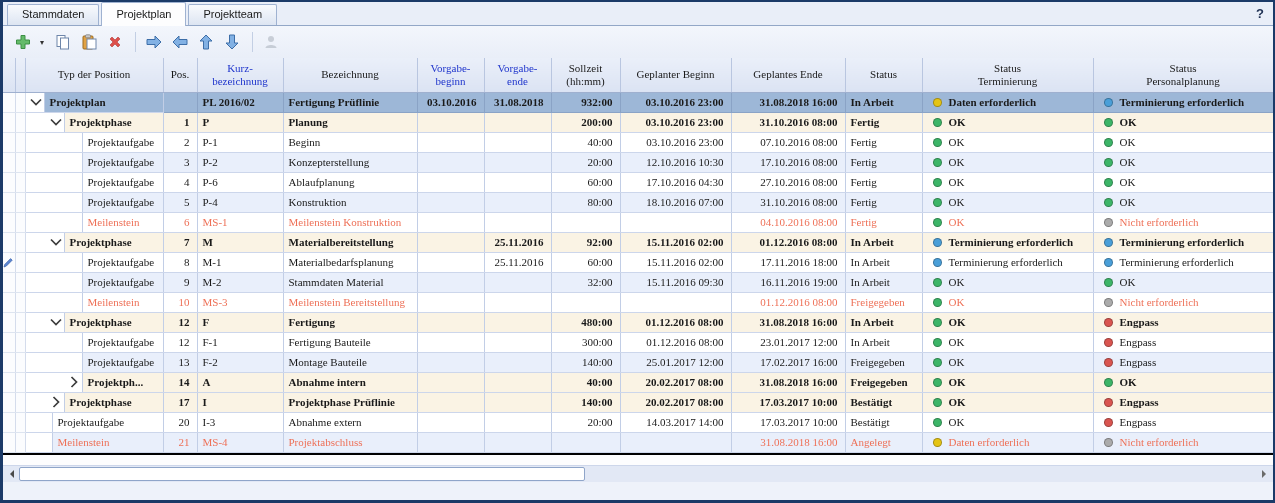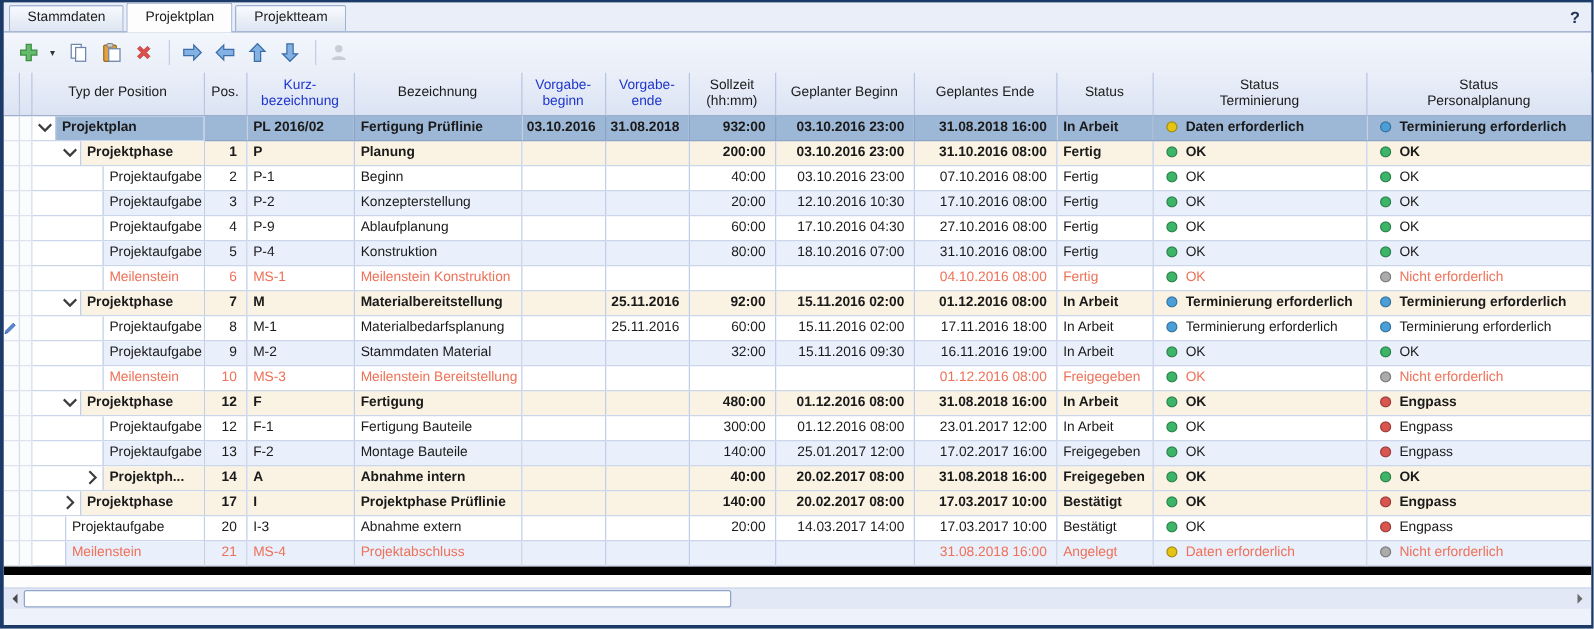--- a/index.html
+++ b/index.html
@@ -15,21 +15,21 @@
   .help{position:absolute;right:9px;top:4px;font-weight:bold;font-size:13px;color:#1d2f52;z-index:2;cursor:default;}
   
   .toolbar{height:33px;background:linear-gradient(#f3f6fc,#e9eef8);border-top:1px solid #93a7c7;
            display:flex;align-items:center;padding-left:8px;position:relative;z-index:2;margin-top:-1px;}
   .tbtn{width:24px;height:24px;display:flex;align-items:center;justify-content:center;margin-right:2px;}
   .tsep{width:1px;height:20px;background:#c3cfe4;margin:0 6px;}
   .caret{width:10px;height:24px;display:flex;align-items:center;justify-content:center;color:#333;font-size:8px;margin-right:4px;}
   .disabled{opacity:.45;}
   
   .grid{width:1270px;border-collapse:collapse;table-layout:fixed;background:#fff;}
-  .gridwrap{border-bottom:7px solid #000000;}
+  .gridwrap{border-bottom:2px solid #000000;font-family:Liberation Serif, serif;}
   th{height:34px;padding:0;background:linear-gradient(#eaeff9,#dbe3f3);border-right:1px solid #b9c6e0;
      border-bottom:1px solid #9fb0cf;font-weight:normal;text-align:center;line-height:13px;}
   th.blue{color:#1f35cc;}
   td{height:20px;padding:0 0 0 5px;border-right:1px solid #c2cee6;border-bottom:1px solid #ccd6eb;
      white-space:nowrap;overflow:hidden;}
   td.ind{background:#fbfcfe;border-right:1px solid #d4dcec;border-bottom:1px solid #dde4f0;padding:0;text-align:center;}
   td.r{text-align:right;padding:0 7px 0 0;}
   td.typ{padding:0;background:#fff;}
   .treewrap{display:flex;height:100%;align-items:stretch;}
   .spacer{flex:none;}
@@ -287,21 +287,21 @@
           <tr class="k-task">
             <td class="ind"></td>
             <td class="ind"></td>
             <td class="typ">
               <div class="treewrap">
                 <div class="spacer" style="width: 56px;"></div>
                 <div class="tcontent">Projektaufgabe</div>
               </div>
             </td>
             <td class="data r">4</td>
-            <td class="data">P-9</td>
+            <td class="data">P-6</td>
             <td class="data">Ablaufplanung</td>
             <td class="data r"></td>
             <td class="data r"></td>
             <td class="data r">60:00</td>
             <td class="data r">17.10.2016 04:30</td>
             <td class="data r">27.10.2016 08:00</td>
             <td class="data">Fertig</td>
             <td class="data st"><span class="dot" style="background: rgb(61, 181, 104);"></span><span>OK</span></td>
             <td class="data st"><span class="dot" style="background: rgb(61, 181, 104);"></span><span>OK</span></td>
           </tr>

